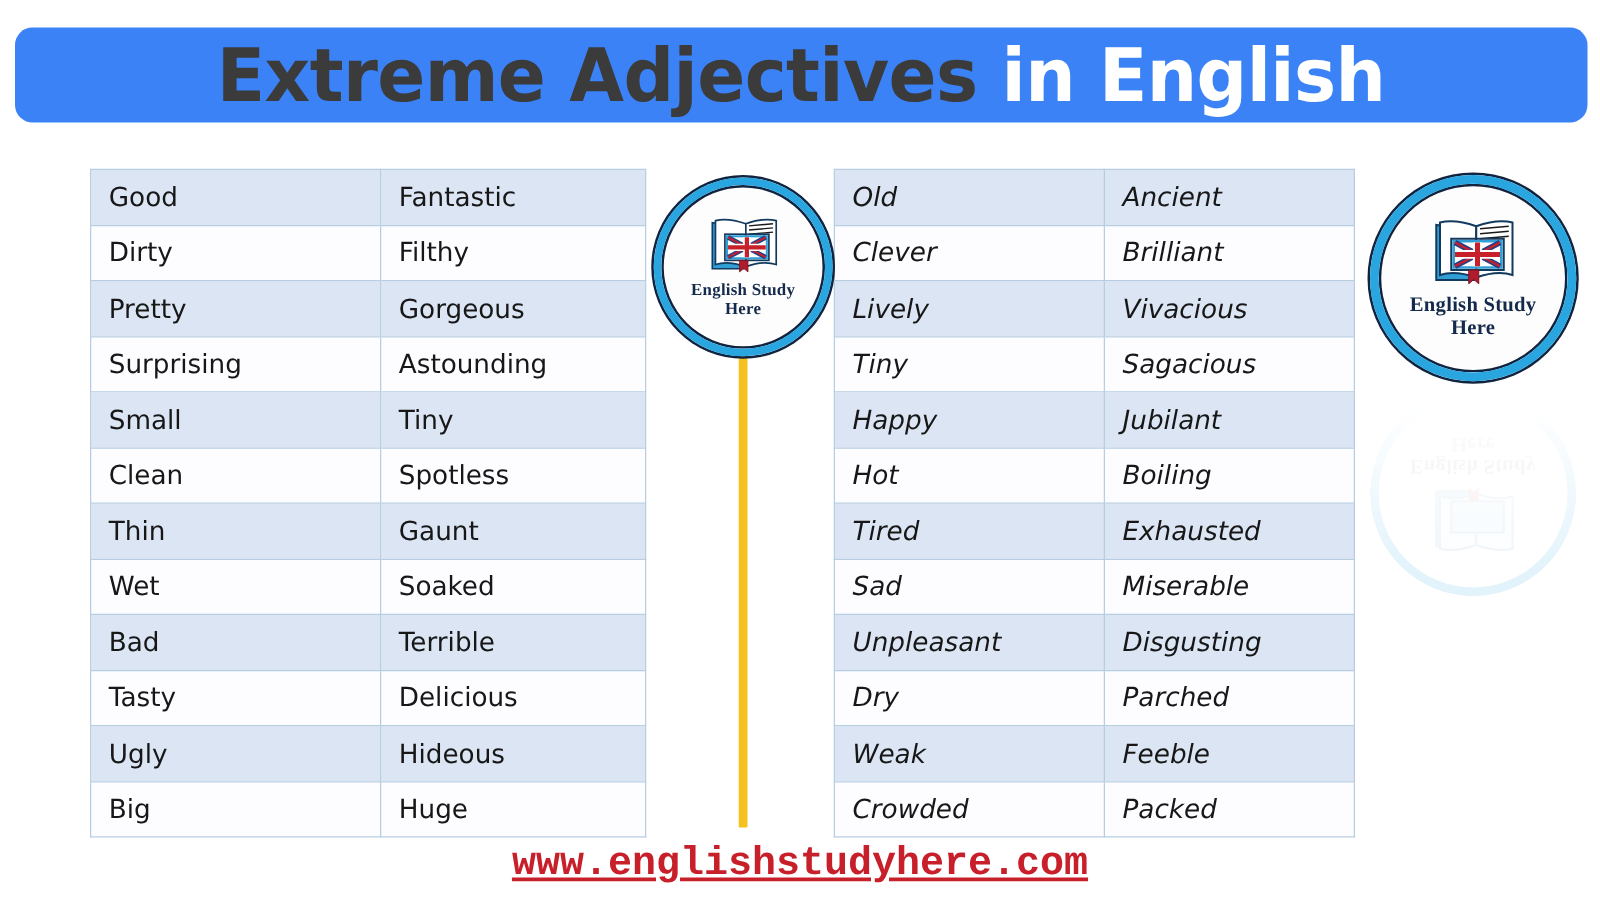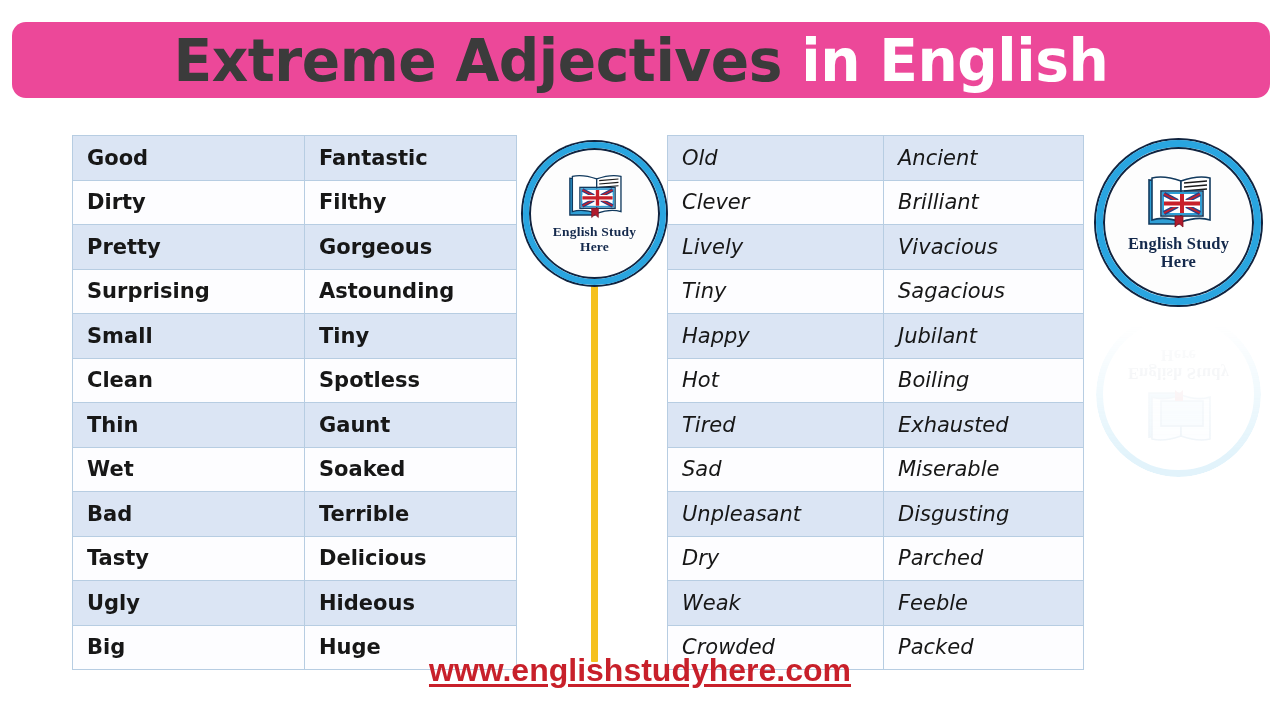--- a/index.html
+++ b/index.html
@@ -15,21 +15,21 @@
     position: relative;
   }
 
   
   #title-banner {
     position: absolute;
     left: 12px;
     top: 22px;
     width: 1258px;
     height: 76px;
-    background: #ec4899;
+    background: #3b82f6;
     border-radius: 14px;
     display: flex;
     align-items: center;
     justify-content: center;
     box-sizing: border-box;
   }
   #title-text {
     font-family: "DejaVu Sans", sans-serif;
     font-size: 59px;
     font-weight: bold;
@@ -49,21 +49,20 @@
   .word-table {
     position: absolute;
     border-collapse: collapse;
     table-layout: fixed;
     background: #ffffff;
   }
   #table-left {
     left: 72px;
     top: 135px;
     width: 444px;
-    font-weight: bold;
   }
   #table-right {
     left: 667px;
     top: 135px;
     width: 416px;
     font-style: italic;
   }
   .word-table td {
     height: 44.5px;
     padding: 0 0 0 14px;
@@ -171,24 +170,24 @@
   #logo-right-reflection .badge-ring {
     border-color: #8fd2f0;
     box-shadow: none;
   }
   #logo-right-reflection .badge-caption { color: #9aa7b8; }
 
   
   #footer-url {
     position: absolute;
     left: 0;
-    top: 652px;
+    top: 672px;
     width: 1280px;
     text-align: center;
-    font-family: Liberation Sans, sans-serif;
+    font-family: Liberation Mono, monospace;
     font-size: 32px;
     font-weight: bold;
     color: #c8202a;
     text-decoration: underline;
     text-underline-offset: 3px;
     white-space: nowrap;
   }
 </style>
 </head>
 <body>

